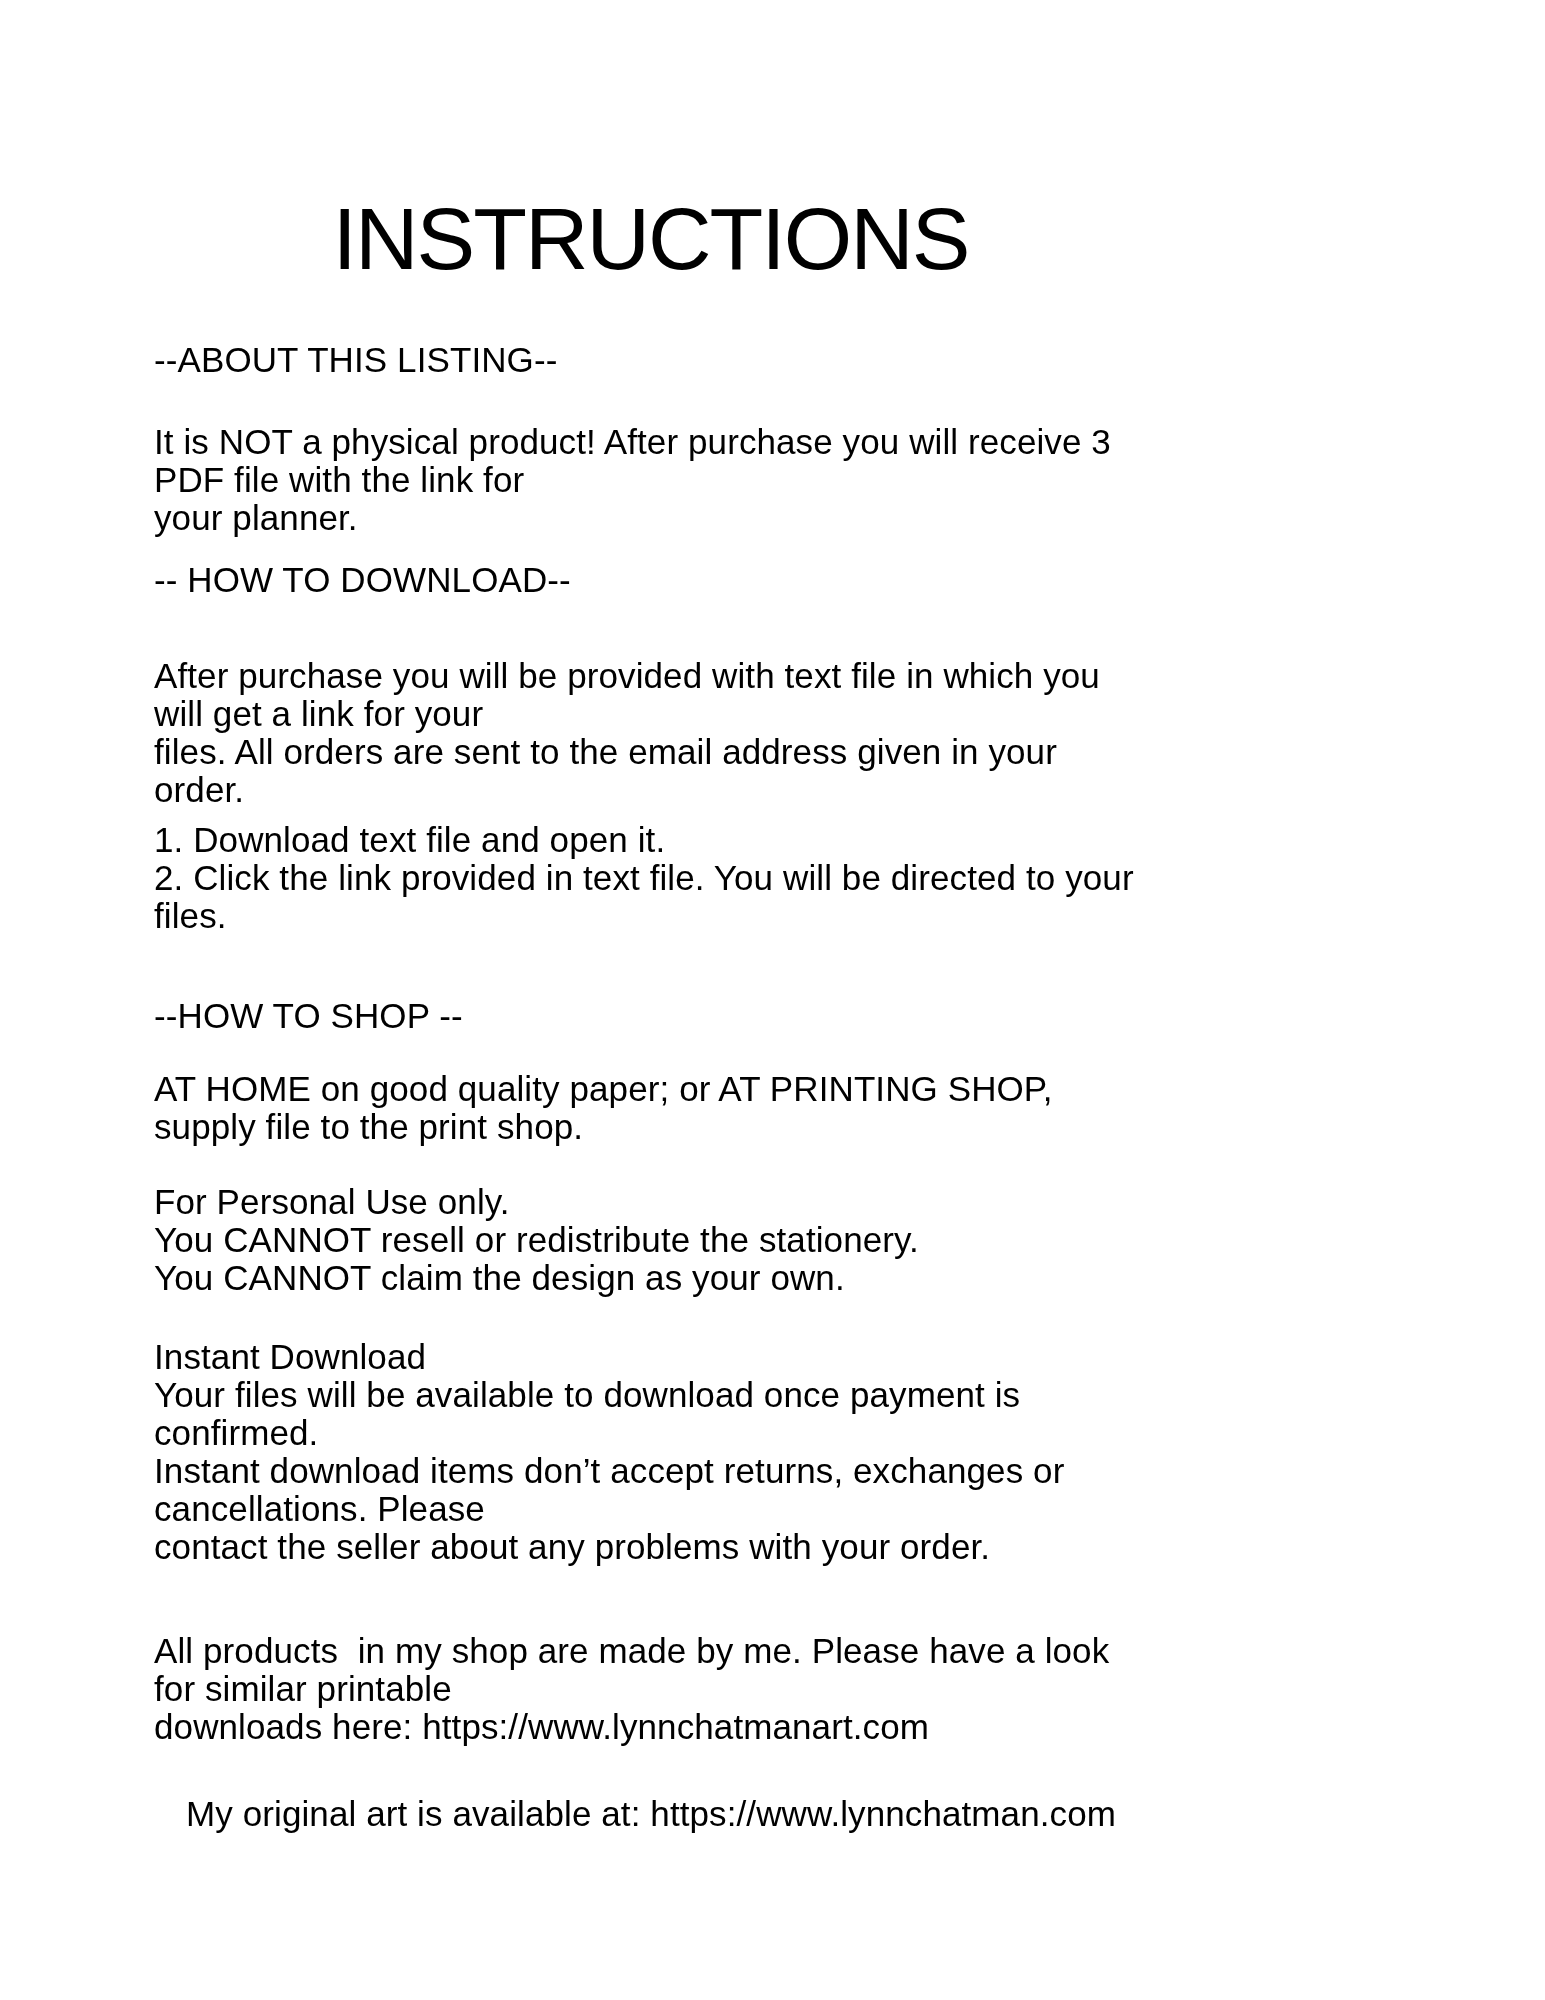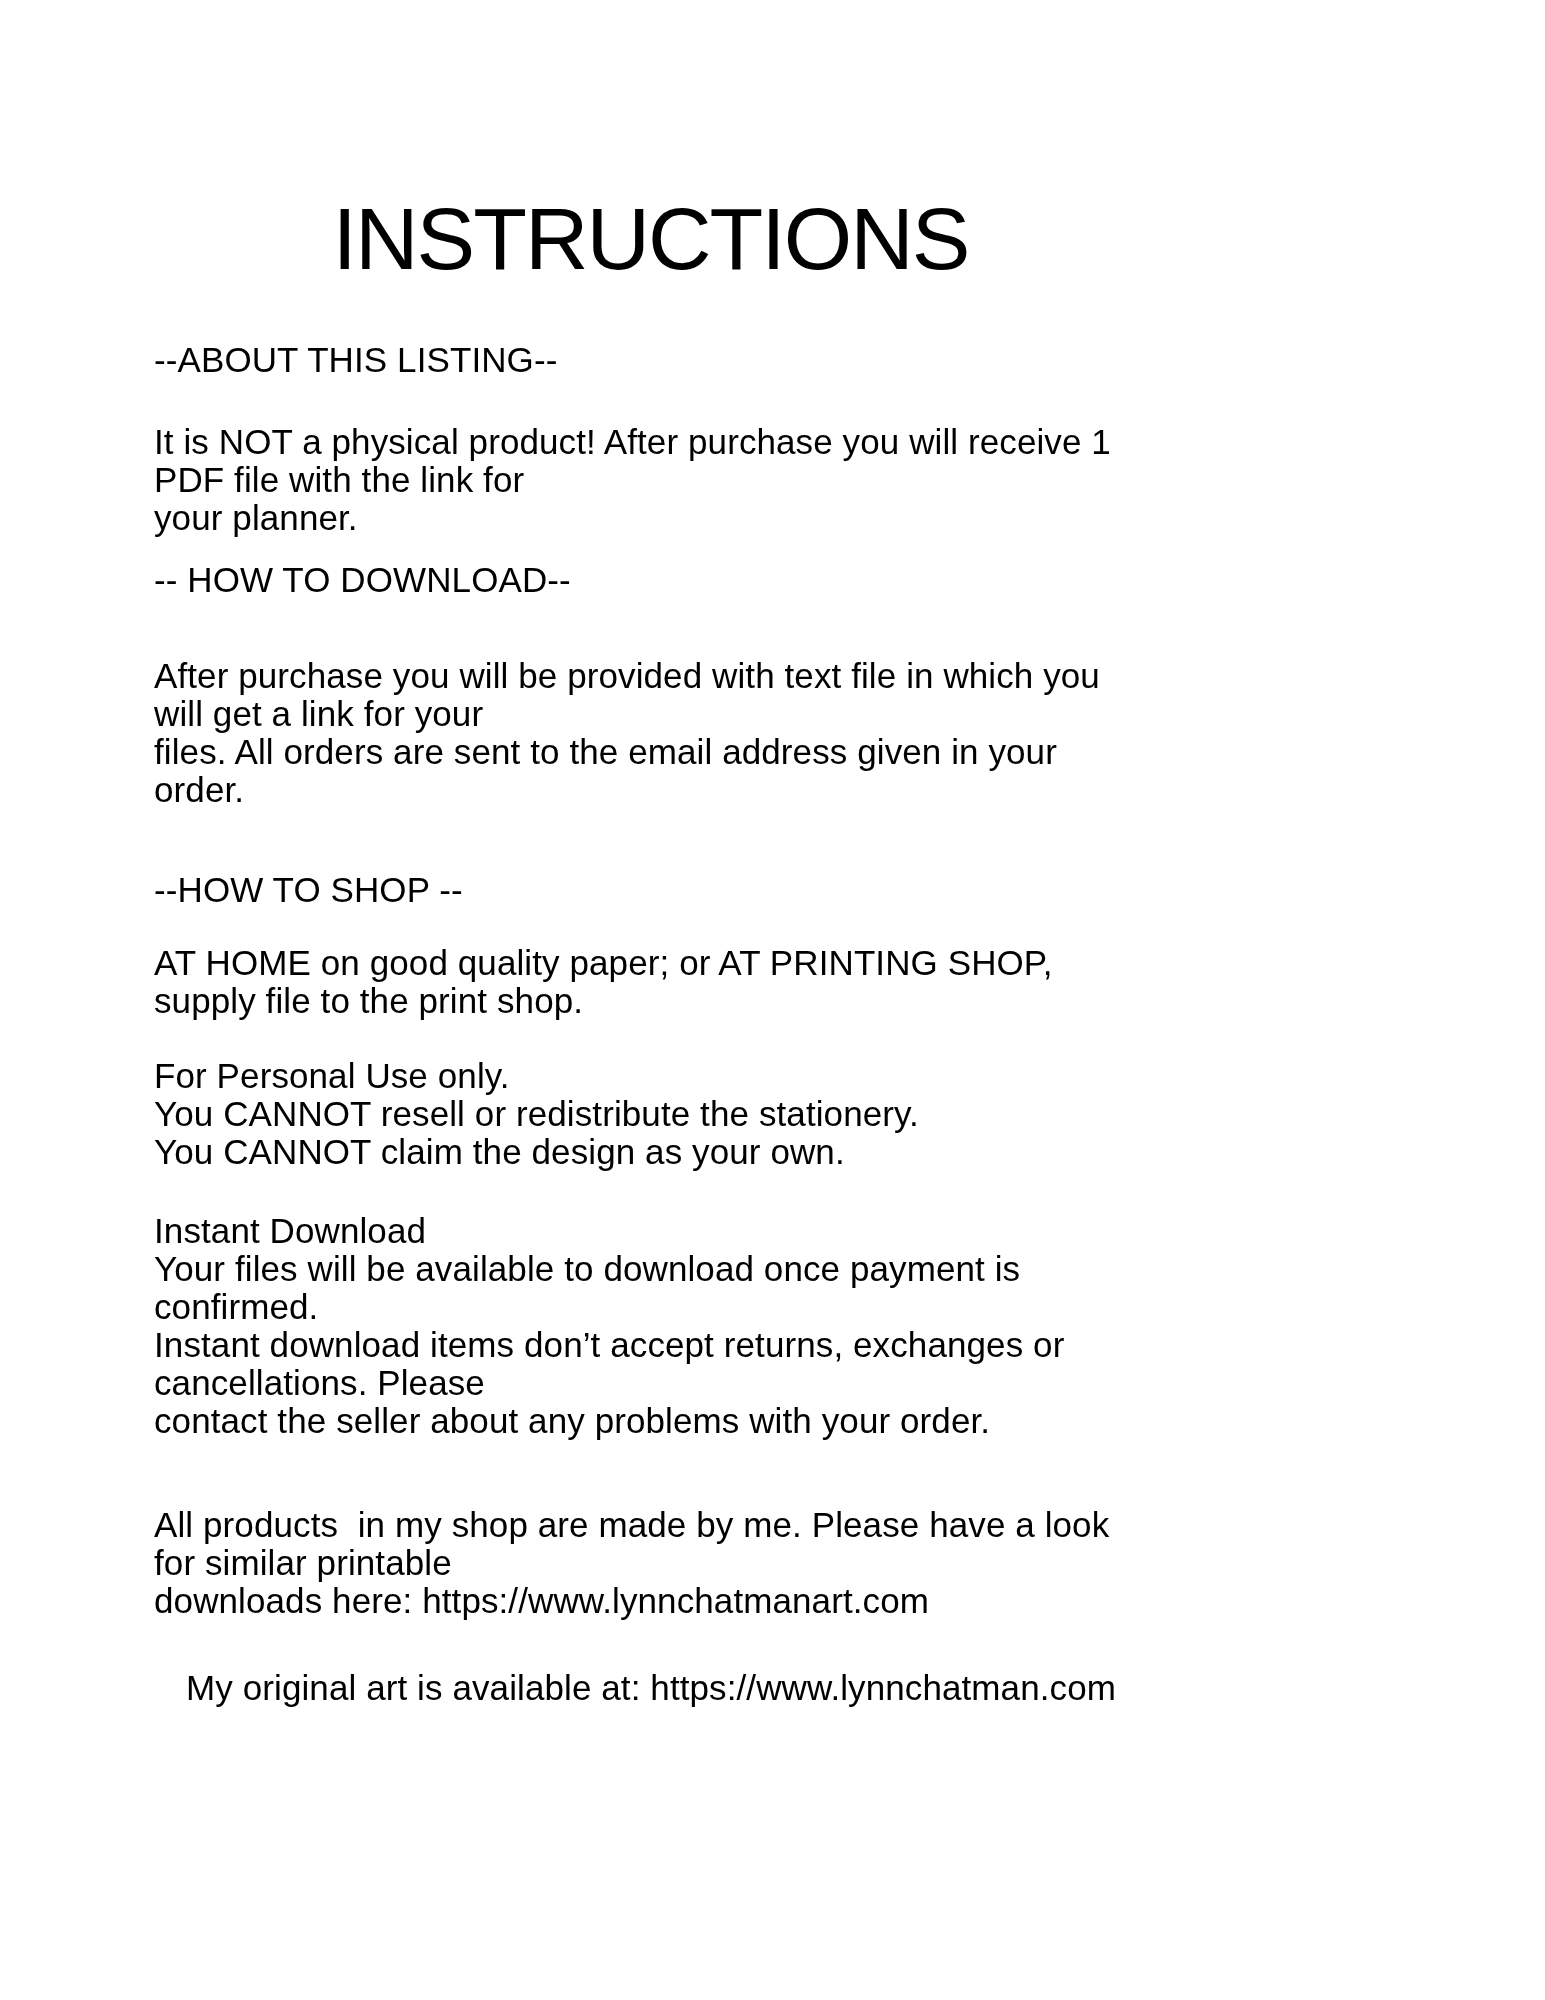--- a/index.html
+++ b/index.html
@@ -47,28 +47,30 @@
 </style>
 </head>
 <body>
 
 <div class="page">
 
   <h1 class="title">INSTRUCTIONS</h1>
 
   <p class="block m-about">--ABOUT THIS LISTING--</p>
 
-  <p class="block m-para1">It is NOT a physical product! After purchase you will receive 1 PDF file with the link for
+  <p class="block m-para1">It is NOT a physical product! After purchase you will receive 3 PDF file with the link for
 your planner.</p>
 
   <p class="block m-download">-- HOW TO DOWNLOAD--</p>
 
   <p class="block m-para2">After purchase you will be provided with text file in which you will get a link for your
 files. All orders are sent to the email address given in your order.</p>
 
+  <p class="block m-list">1. Download text file and open it.
+2. Click the link provided in text file. You will be directed to your files.</p>
 
   <p class="block m-print">--HOW TO SHOP --</p>
 
   <p class="block m-athome">AT HOME on good quality paper; or AT PRINTING SHOP, supply file to the print shop.</p>
 
   <p class="block m-personal">For Personal Use only.
 You CANNOT resell or redistribute the stationery.
 You CANNOT claim the design as your own.</p>
 
   <p class="block m-instant">Instant Download

